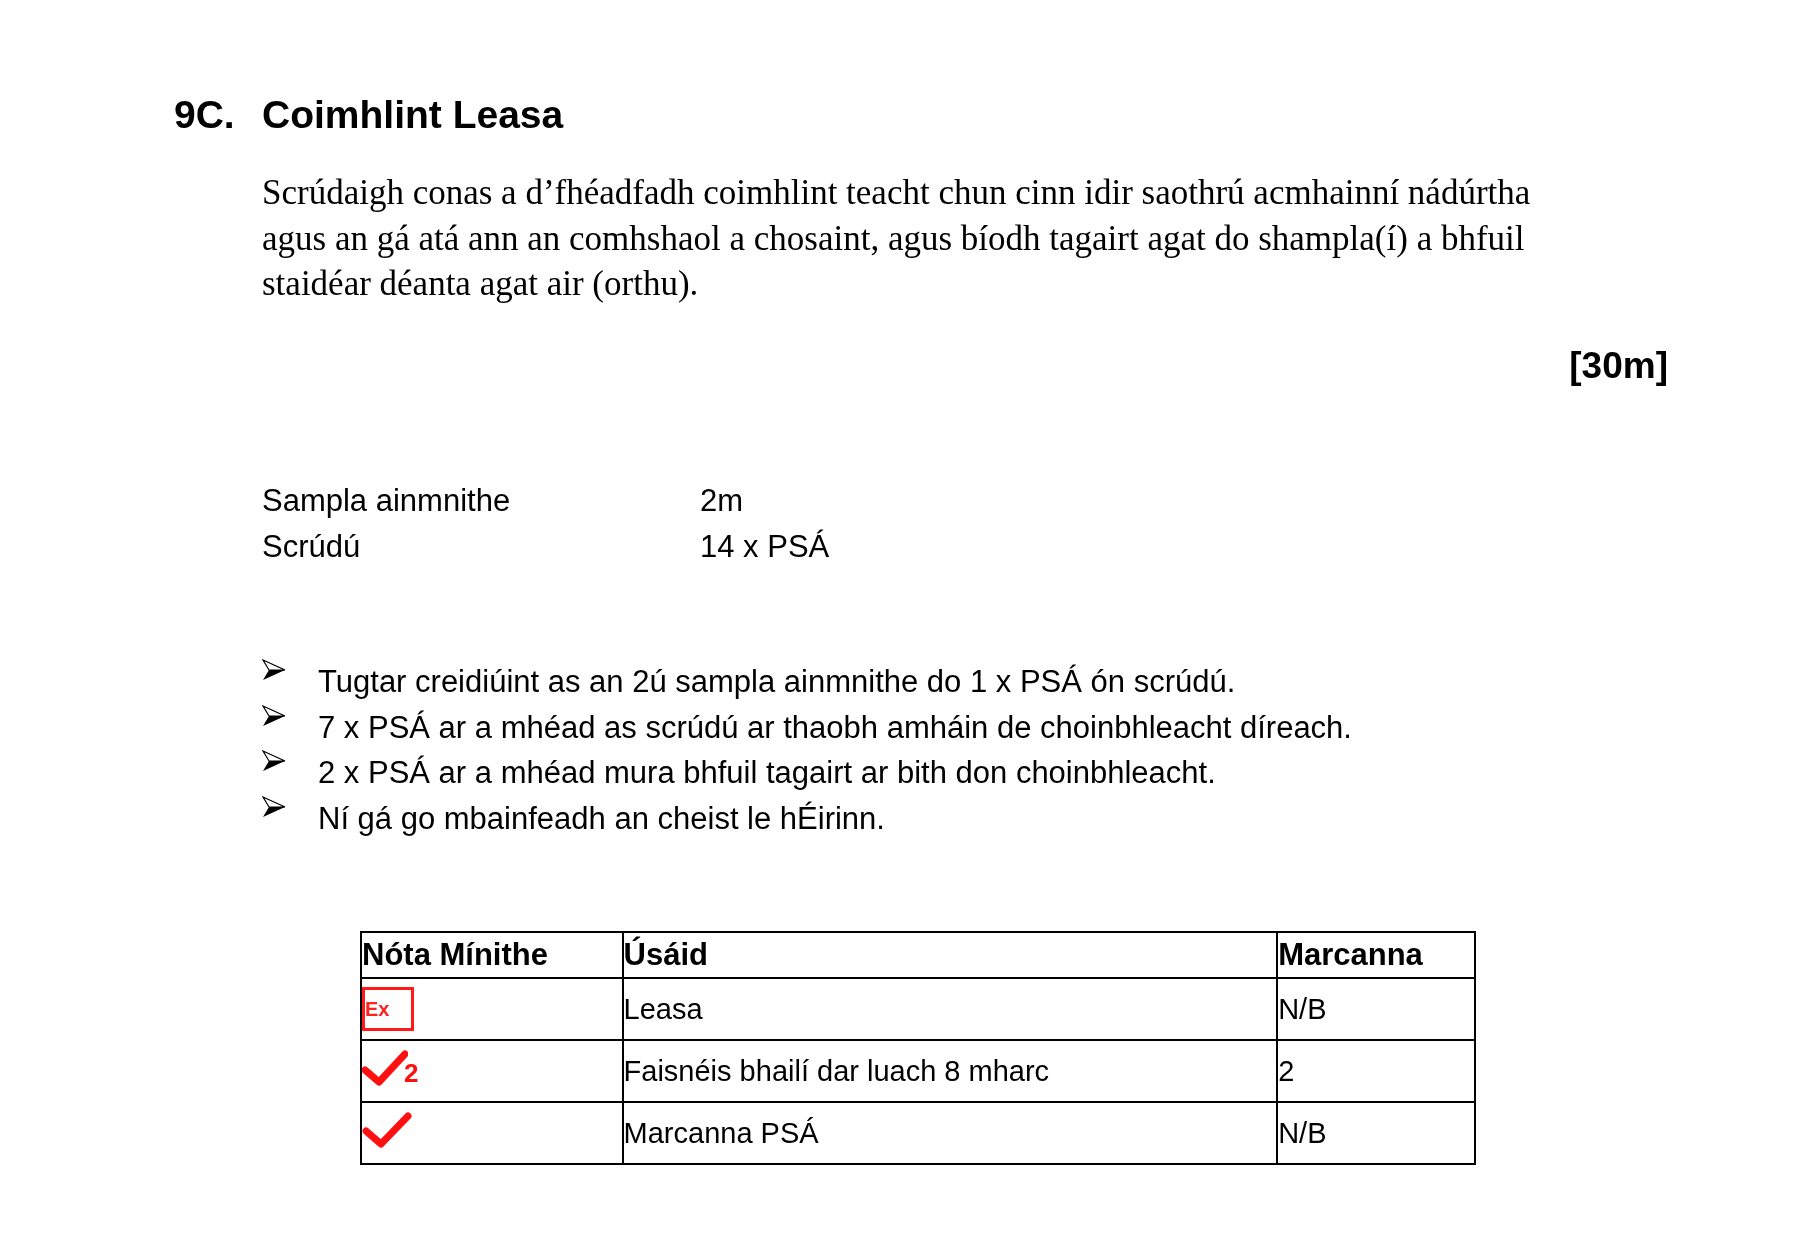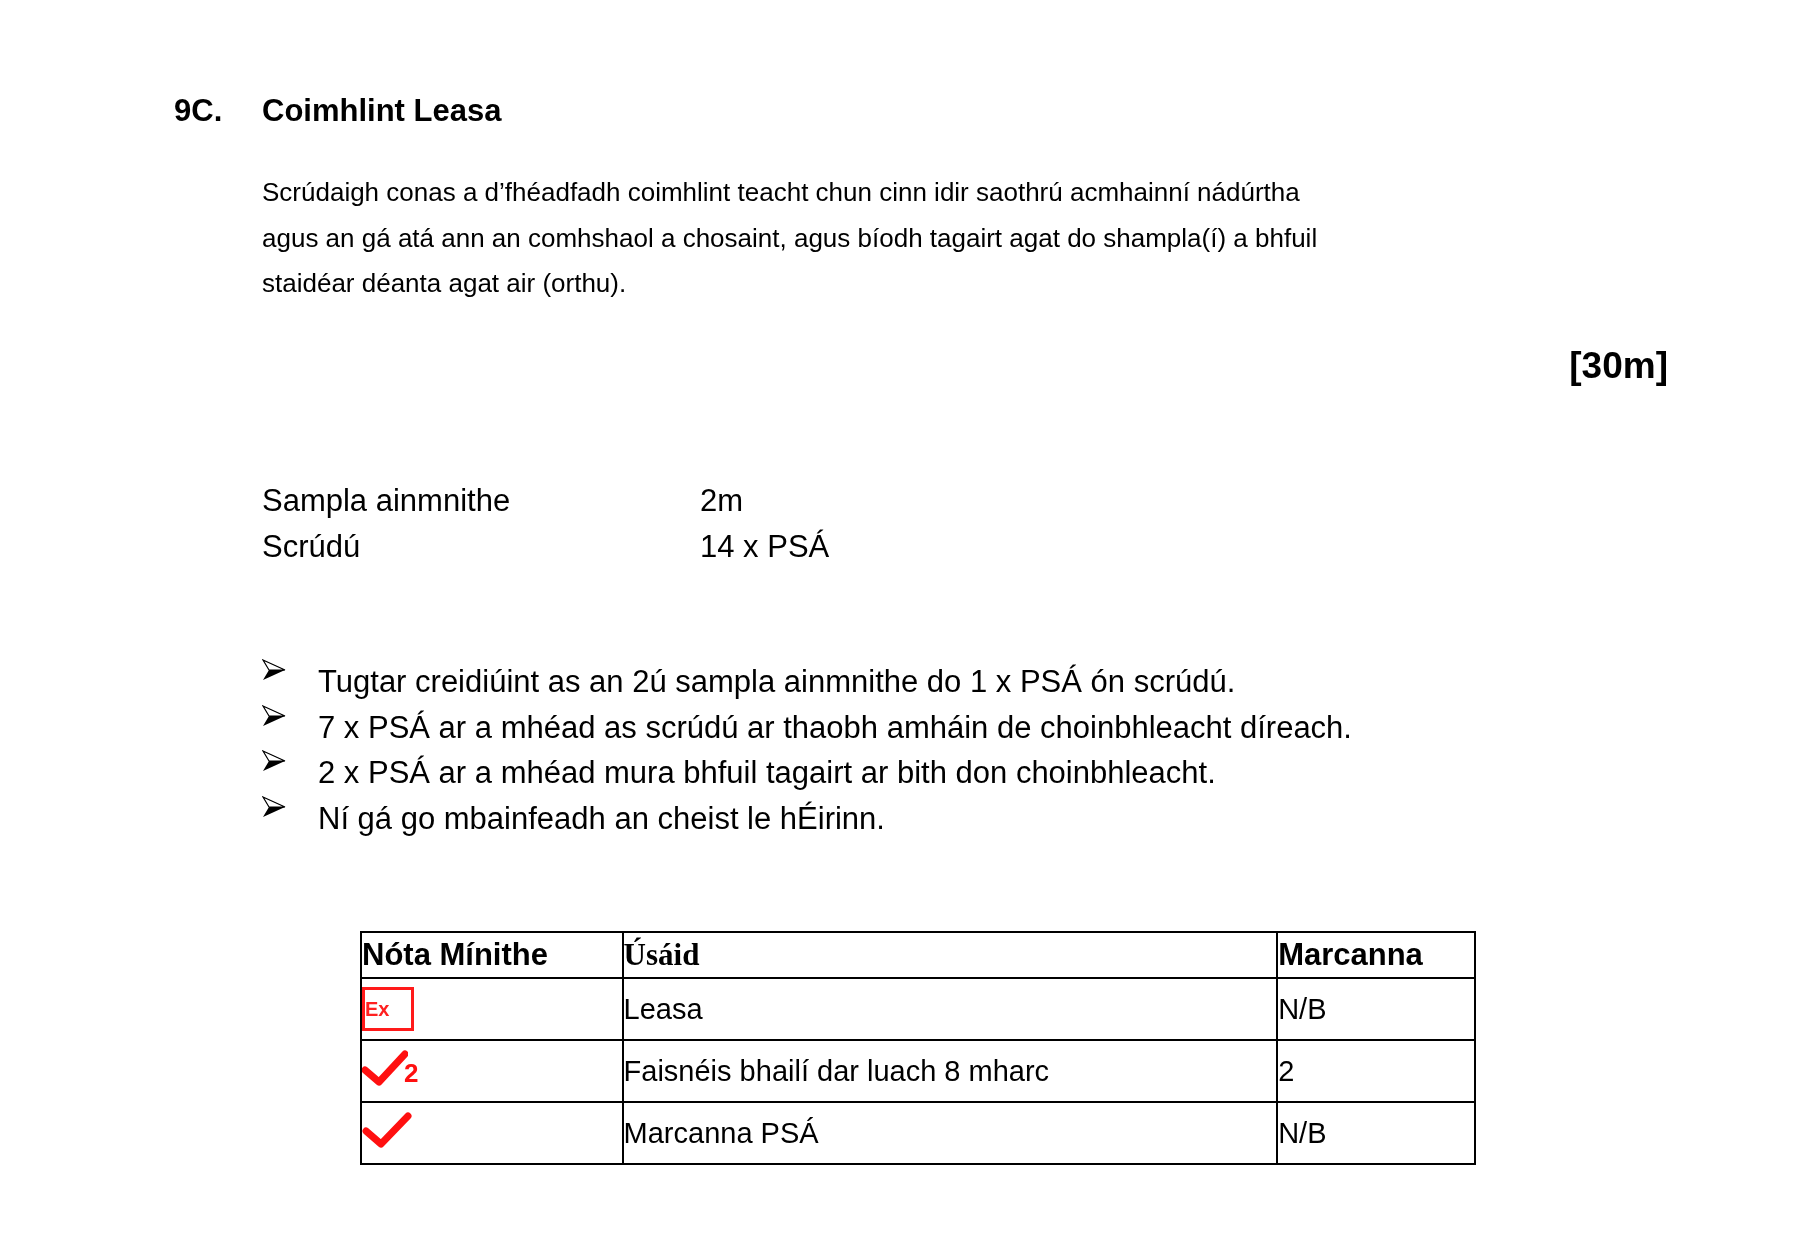--- a/index.html
+++ b/index.html
@@ -1,41 +1,41 @@
 <!DOCTYPE html>
 <html><head>
 <meta charset="utf-8">
 <style>
   html, body { margin: 0; padding: 0; background: #ffffff; }
   body {
     width: 1818px; height: 1250px; position: relative; overflow: hidden;
     font-family: "Liberation Sans", "DejaVu Sans", sans-serif; color: #000;
   }
   .abs { position: absolute; white-space: nowrap; }
-  .title { font-weight: bold; font-size: 31px; top: 93px; }
-  .para { position: absolute; left: 262px; top: 170px; width: 1420px; font-size: 26px; line-height: 45.5px; }
+  .title { font-weight: bold; font-size: 39px; top: 93px; }
+  .para { position: absolute; left: 262px; top: 170px; width: 1420px; font-size: 35px; line-height: 45.5px; font-family: Liberation Serif, serif; }
   .para div { white-space: nowrap; }
   .marks { position: absolute; right: 150px; top: 345px; font-weight: bold; font-size: 37px; }
   .alloc { position: absolute; left: 262px; top: 478px; font-size: 31px; line-height: 45.5px; }
   .alloc .row { display: flex; }
   .alloc .k { width: 438px; }
   .bullets { position: absolute; left: 262px; top: 659px; font-size: 31px; line-height: 45.5px; }
   .bullets .b { display: flex; align-items: flex-start; white-space: nowrap; }
   .bullets .arrow { width: 56px; display: inline-flex; align-items: center; }
   table.key {
     position: absolute; left: 360px; top: 931px; width: 1116px;
     border-collapse: collapse; font-size: 29px;
   }
   table.key th, table.key td {
     border: 2px solid #000; text-align: left; padding: 0;
   }
   table.key th { font-weight: bold; height: 44px; font-size: 31px; }
   table.key td { height: 60px; }
   .col1 { width: 260px; }
-  .col2 { width: 654px; font-family: Liberation Serif, serif; }
+  .col2 { width: 654px; }
   .col3 { width: 196px; }
   .exbox {
     display: inline-block; width: 52px; height: 44px; border: 3px solid #ff1a1a;
     box-sizing: border-box; color: #ff2020; font-size: 20px; line-height: 38px; font-weight: bold;
   }
   .tick2 { display: inline-flex; align-items: flex-end; color: #ff1010; }
   .tick2 .sub { font-weight: bold; font-size: 26px; color: #ff1010; margin-left: -4px; line-height: 1; }
 </style>
 </head>
 <body>

